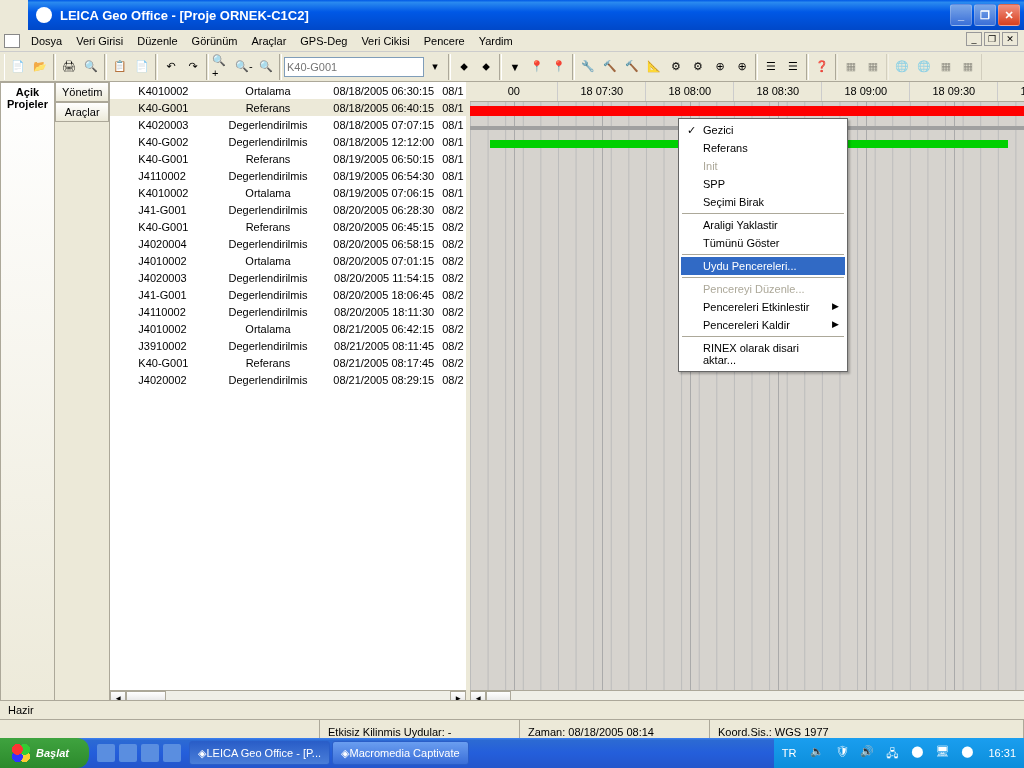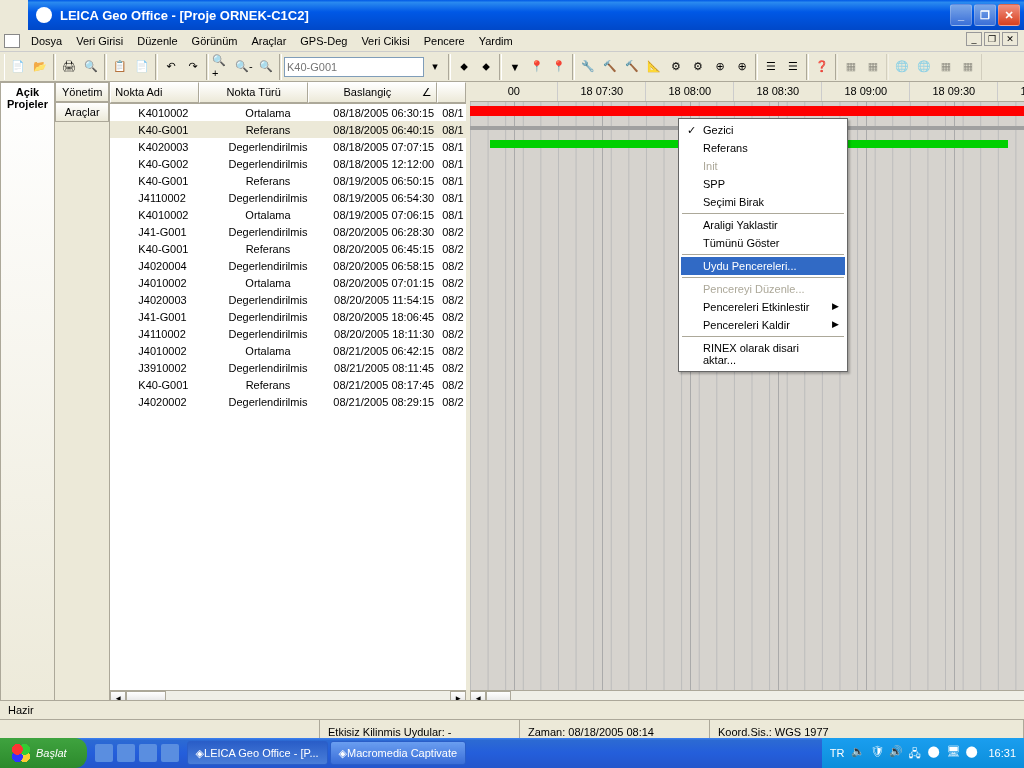--- a/index.html
+++ b/index.html
@@ -76,31 +76,31 @@
 
 .tabstrip { height:24px; background:#ece9d8; border-top:1px solid #aca899; display:flex; align-items:center; padding:0 4px; gap:0;}
 .tab { padding:3px 10px; border:1px solid #aca899; background:linear-gradient(#fff,#ece9d8); display:flex; align-items:center; gap:4px; border-bottom:none;}
 .tab.active { font-weight:bold; background:#ece9d8;}
 .tab .ticon { width:14px; height:12px; background:#d7c27a; border:1px solid #998;}
 
 .statusbar { height:20px; background:#ece9d8; border-top:1px solid #aca899; display:flex; align-items:center;}
 .stcell { padding:6px 8px; border-right:1px solid #aca899;}
 
 .taskbar { position:absolute; left:0; right:0; bottom:0; height:30px; background:linear-gradient(to bottom,#3c81f3 0%,#2c6ad3 8%,#245edb 50%,#2456cb 100%); display:flex; align-items:center;}
-.startbtn { height:30px; background:linear-gradient(to bottom,#3fa33f,#2c8a2c); color:#fff; font-style:italic; font-weight:normal; font-size:17px; padding:0 20px 0 12px; display:flex; align-items:center; border-radius:0 12px 12px 0;}
+.startbtn { height:30px; background:linear-gradient(to bottom,#3fa33f,#2c8a2c); color:#fff; font-style:italic; font-weight:bold; font-size:17px; padding:0 20px 0 12px; display:flex; align-items:center; border-radius:0 12px 12px 0;}
 .startbtn .logo{ width:18px; height:18px; margin-right:6px; background:
   radial-gradient(circle at 30% 30%, #f33 30%, transparent 31%),
   radial-gradient(circle at 70% 30%, #3c3 30%, transparent 31%),
   radial-gradient(circle at 30% 70%, #33f 30%, transparent 31%),
   radial-gradient(circle at 70% 70%, #fc3 30%, transparent 31%);}
 .qlaunch { display:flex; gap:4px; padding:0 8px;}
 .qlaunch div { width:18px; height:18px; background:#5a8ee0; border-radius:2px;}
 .taskbtn { height:24px; background:linear-gradient(#6a9ef0,#3a6ed8); border:1px solid #2a5ec8; color:#fff; padding:0 8px; display:flex; align-items:center; margin-right:2px; border-radius:3px; max-width:160px;}
 .taskbtn.active { background:linear-gradient(#2a5ec8,#4a7ed8);}
-.tray { margin-left:auto; background:linear-gradient(#1a9eef,#0c8edb); height:30px; display:flex; align-items:center; padding:0 8px; gap:3px; color:#fff;}
+.tray { margin-left:auto; background:linear-gradient(#1a9eef,#0c8edb); height:30px; display:flex; align-items:center; padding:0 8px; gap:9px; color:#fff;text-align:center;}
 .tray .ticon { width:16px; height:16px; }
 </style>
 </head>
 <body>
 
 <div class="titlebar">
   <div class="icon"></div>
   <div class="title">LEICA Geo Office - [Proje ORNEK-C1C2]</div>
   <div class="winbtns">
     <div class="winbtn min">_</div>
@@ -198,26 +198,20 @@
     <div class="sidehdr">Açik Projeler</div>
     <div class="sidefoot">
       <div class="sidehdr">Yönetim</div>
       <div class="sidehdr">Araçlar</div>
     </div>
   </div>
 
   <div class="content">
     <div class="splitpane">
       <div class="tablepane">
-        <div class="thead" id="thead">
-            <div class="th th1">Nokta Adi</div>
-            <div class="th th2">Nokta Türü</div>
-            <div class="th th3">Baslangiç <span style="float:right;">∠</span></div>
-            <div class="th th4"></div>
-          </div>
         <div class="tbody" id="tbody">
             <div class="tr">
               <div class="td td1">K4010002</div>
               <div class="td td2">Ortalama</div>
               <div class="td td3">08/18/2005 06:30:15</div>
               <div class="td td4">08/1</div>
             </div>
             <div class="tr sel">
               <div class="td td1">K40-G001</div>
               <div class="td td2">Referans</div>

